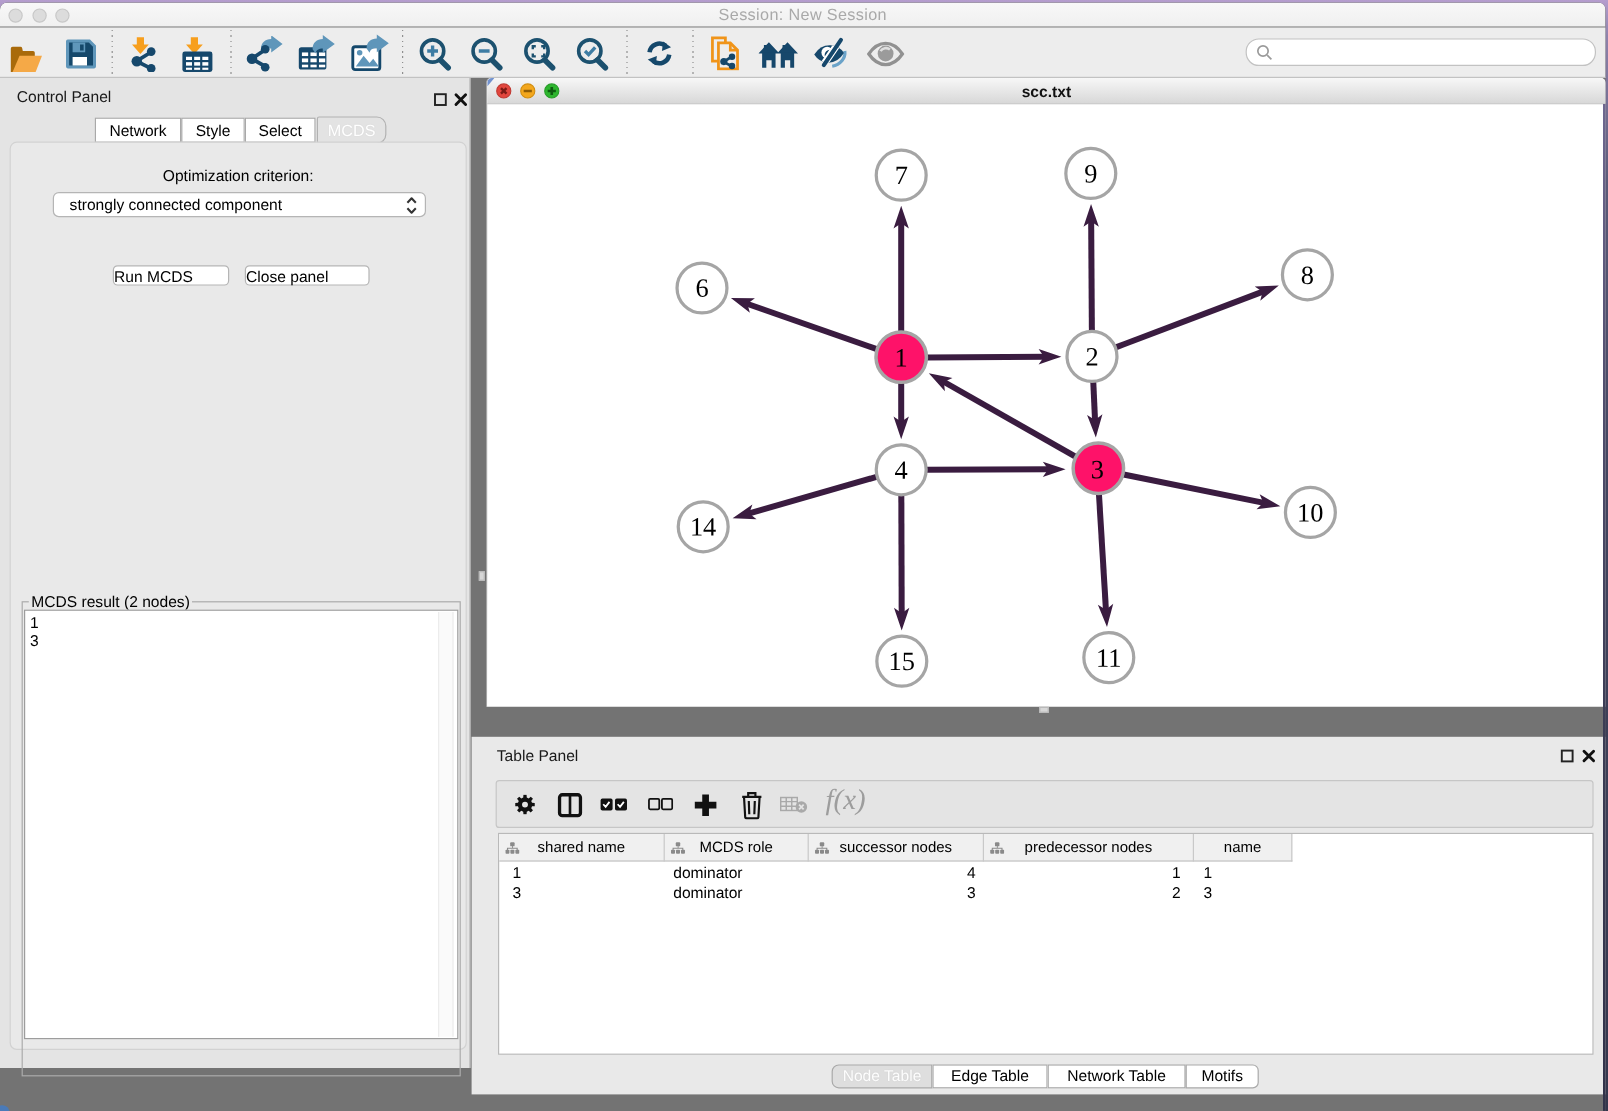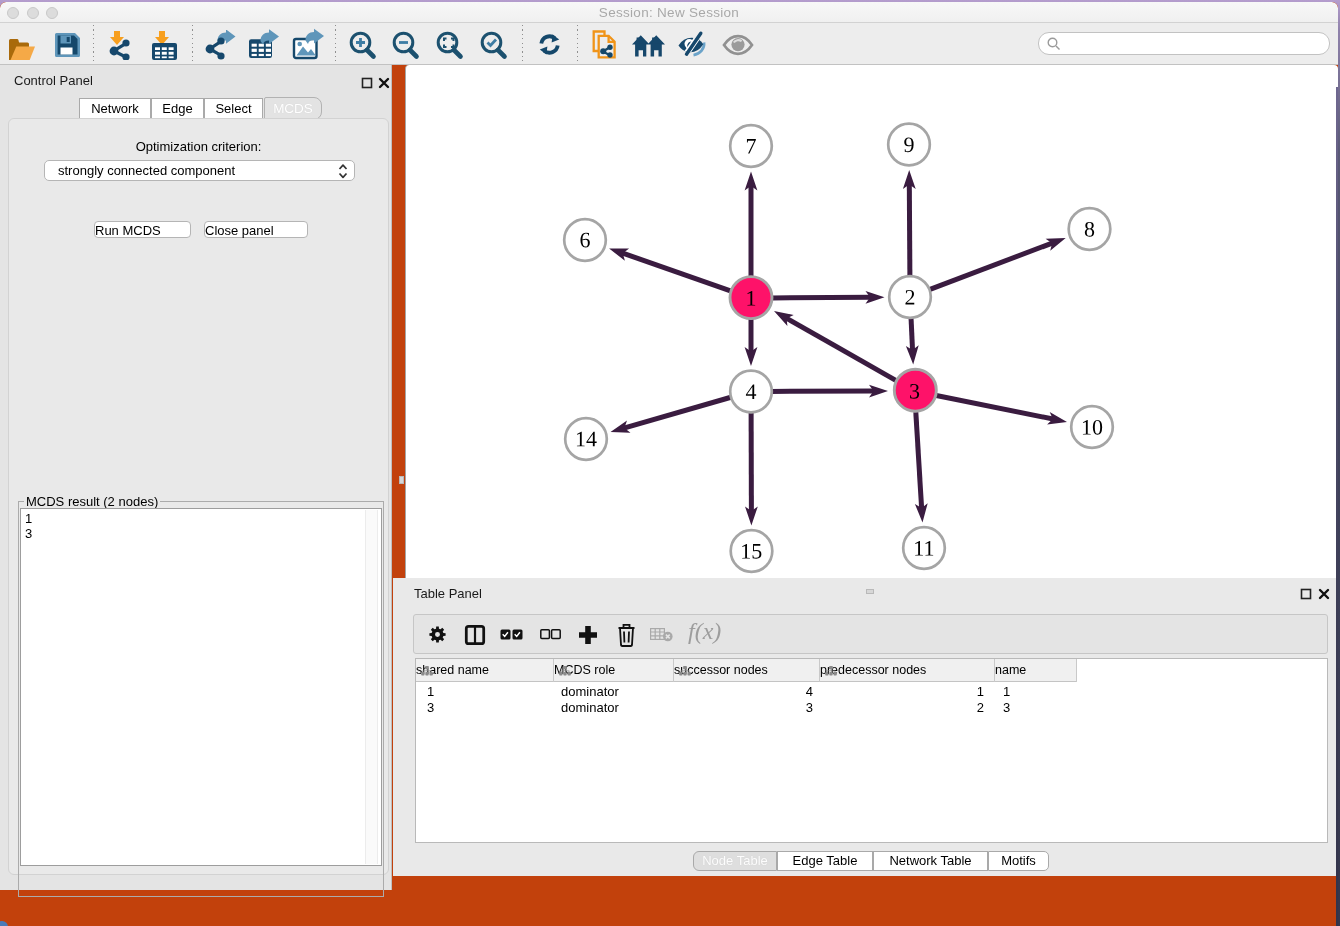--- a/index.html
+++ b/index.html
@@ -1,20 +1,20 @@
 <!DOCTYPE html>
 <html><head>
 <meta charset="utf-8">
 <style>
   * { margin:0; padding:0; box-sizing:border-box; }
   html,body { width:1340px; height:926px; overflow:hidden; }
   body { font-family:"Liberation Sans", sans-serif; position:relative;
          background:linear-gradient(#b59dce 0px, #8f82ab 30px, #5b5a78 150px, #42445e 400px, #34364c 926px); }
   #win { position:absolute; left:0; top:2px; width:1338px; height:924px;
-         background:#c2410c; border-radius:6px 6px 0 0; overflow:hidden; transform:translateZ(0); }
+         background:#737373; border-radius:6px 6px 0 0; overflow:hidden; transform:translateZ(0); }
   
   #titlebar { position:absolute; left:0; top:0; width:1338px; height:21px;
               background:linear-gradient(#f8f8f8,#f0f0f0); border-bottom:1px solid #d2d2d2;
               border-radius:6px 6px 0 0; }
   .tl { position:absolute; top:4.5px; width:12px; height:12px; border-radius:50%;
         background:#dcdcdc; border:1px solid #c8c8c8; }
   #title { position:absolute; top:3px; left:0; width:100%; text-align:center;
            font-size:13.5px; color:#a9a9a9; letter-spacing:0.3px; }
   
   #toolbar { position:absolute; left:0; top:21px; width:1338px; height:42px;
@@ -51,29 +51,29 @@
               background:#fff; border:1px solid #9d9d9d; }
   
   #netwin { position:absolute; left:405px; top:63px; width:933px; height:524px;
             background:#fff; border-left:1px solid #a5a5a5; border-radius:4px 4px 0 0; }
   #nettitle { position:absolute; left:0; top:0; width:100%; height:22px;
               background:linear-gradient(#f7f7f7,#d8d8d8); border-bottom:1px solid #b0b0b0;
               border-radius:4px 4px 0 0; overflow:hidden; }
   #nettitle .t { position:absolute; width:100%; text-align:center; top:4px;
                  font-size:13px; color:#111; font-weight:bold; }
   
-  #tpanel { position:absolute; left:393px; top:576px; width:945px; height:298px;
+  #tpanel { position:absolute; left:393px; top:612px; width:945px; height:298px;
             background:#e9e9e9; }
   #tp-title { position:absolute; left:21px; top:8px; font-size:13px; color:#1a1a1a; }
   #tp-toolbar { position:absolute; left:20px; top:36px; width:915px; height:40px;
                 background:#e4e4e4; border:1px solid #c6c6c6; border-radius:3px; }
   #ttable { position:absolute; left:22px; top:80px; width:913px; height:185px;
             background:#fff; border:1px solid #b9b9b9; }
   .th { position:absolute; top:0; height:23px; border-right:1px solid #c9c9c9;
-        font-size:12.5px; color:#000; text-align:left; line-height:23px; }
+        font-size:12.5px; color:#000; text-align:center; line-height:23px; }
   .td { position:absolute; font-size:13px; color:#000; height:16px; line-height:16px; }
   .btab { position:absolute; top:273px; height:20px; background:#fff; border:1px solid #a9a9a9;
           font-size:13px; color:#000; text-align:center; line-height:18px; }
   
   #statusbar { position:absolute; left:0; top:885px; width:1338px; height:39px;
                background:#e9e9e9; border-top:1px solid #c6c6c6; }
   #memory { position:absolute; left:1257px; top:7px; width:65px; height:25px; background:#fdfdfd;
             border:1px solid #b9b9b9; border-radius:4px; font-size:11px; color:#000; overflow:hidden; }
   #listbtn { position:absolute; left:11px; top:11px; width:27px; height:21px; background:#fafafa;
              border:1px solid #b9b9b9; }
@@ -229,21 +229,21 @@
   </div>
   <div id="cpanel">
     <div id="cp-title">Control Panel</div>
     <svg style="position:absolute; left:361px; top:12px;" width="12" height="12" viewBox="0 0 12 12">
       <rect x="1.5" y="1.5" width="9" height="9" fill="none" stroke="#222" stroke-width="1.6"></rect>
     </svg>
     <svg style="position:absolute; left:378px; top:12px;" width="12" height="12" viewBox="0 0 12 12">
       <path d="M2 2 L10 10 M10 2 L2 10" stroke="#111" stroke-width="2.4" stroke-linecap="round"></path>
     </svg>
     <div class="tab" style="left:79px; width:72px;">Network</div>
-    <div class="tab" style="left:151px; width:53px;">Edge</div>
+    <div class="tab" style="left:151px; width:53px;">Style</div>
     <div class="tab" style="left:204px; width:59px;">Select</div>
     <div id="tab-mcds">MCDS</div>
     <div id="cp-content">
       <div id="combo">strongly connected component
         <svg style="position:absolute; right:6px; top:3px;" width="10" height="15" viewBox="0 0 10 15">
           <path d="M1.5 5 L5 1.2 L8.5 5 M1.5 9.5 L5 13.3 L8.5 9.5" fill="none" stroke="#333" stroke-width="1.7" stroke-linejoin="round"></path>
         </svg>
       </div>
       <div id="opt-label">Optimization criterion:</div>
       <div class="btn" style="left:85px; width:97px;">Run MCDS</div>
@@ -251,20 +251,34 @@
       <div id="fieldset">
         <div id="fs-legend">MCDS result (2 nodes)</div>
         <div id="fs-white">
           <div style="position:absolute; left:4px; top:2px; font-size:13px;">1<br>3</div>
           <div style="position:absolute; right:3px; top:1px; width:13px; height:354px; background:#fafafa; border-left:1px solid #ececec; border-right:1px solid #ececec;"></div>
         </div>
       </div>
     </div>
   </div>
   <div id="netwin">
+    <div id="nettitle">
+      <svg style="position:absolute; left:7px; top:4px;" width="72" height="14" viewBox="0 0 72 14">
+        <circle cx="6.8" cy="6.8" r="5.9" fill="#e2463d" stroke="#c13931" stroke-width="0.9"></circle>
+        <path d="M4.5 4.5 l4.6 4.6 M9.1 4.5 l-4.6 4.6" stroke="#7c1a14" stroke-width="2"></path>
+        <circle cx="26.8" cy="6.8" r="5.9" fill="#f3a71d" stroke="#d18d0e" stroke-width="0.9"></circle>
+        <path d="M3.4 6.8 h6.8" transform="translate(20,0)" stroke="#8f5c05" stroke-width="2.2"></path>
+        <circle cx="46.8" cy="6.8" r="5.9" fill="#2eb62e" stroke="#279c28" stroke-width="0.9"></circle>
+        <path d="M43.4 6.8 h6.8 M46.8 3.4 v6.8" stroke="#0e5c10" stroke-width="2.2"></path>
+      </svg>
+      <svg style="position:absolute; left:0px; top:0px;" width="6" height="7" viewBox="0 0 6 7">
+        <path d="M0 0 H6 L0 7 Z" fill="#5a80c8" opacity="0.85"></path>
+      </svg>
+      <div class="t">scc.txt</div>
+    </div>
     <svg id="graph" style="position:absolute; left:0; top:22px; transform:translateZ(0);" width="933" height="502" viewBox="405 87 933 502">
       <g stroke="#3a1c40" stroke-width="5" fill="none">
         <path d="M750.0 277.0L750.0 184.5"></path>
         <path d="M730.2 291.1L620.3 252.7"></path>
         <path d="M771.0 297.9L870.5 297.2"></path>
         <path d="M750.0 319.0L750.0 353.0"></path>
         <path d="M895.2 380.6L784.3 317.5"></path>
         <path d="M908.9 277.0L908.3 183.0"></path>
         <path d="M927.7 289.9L1052.5 242.6"></path>
         <path d="M910.0 317.0L911.6 351.5"></path>

